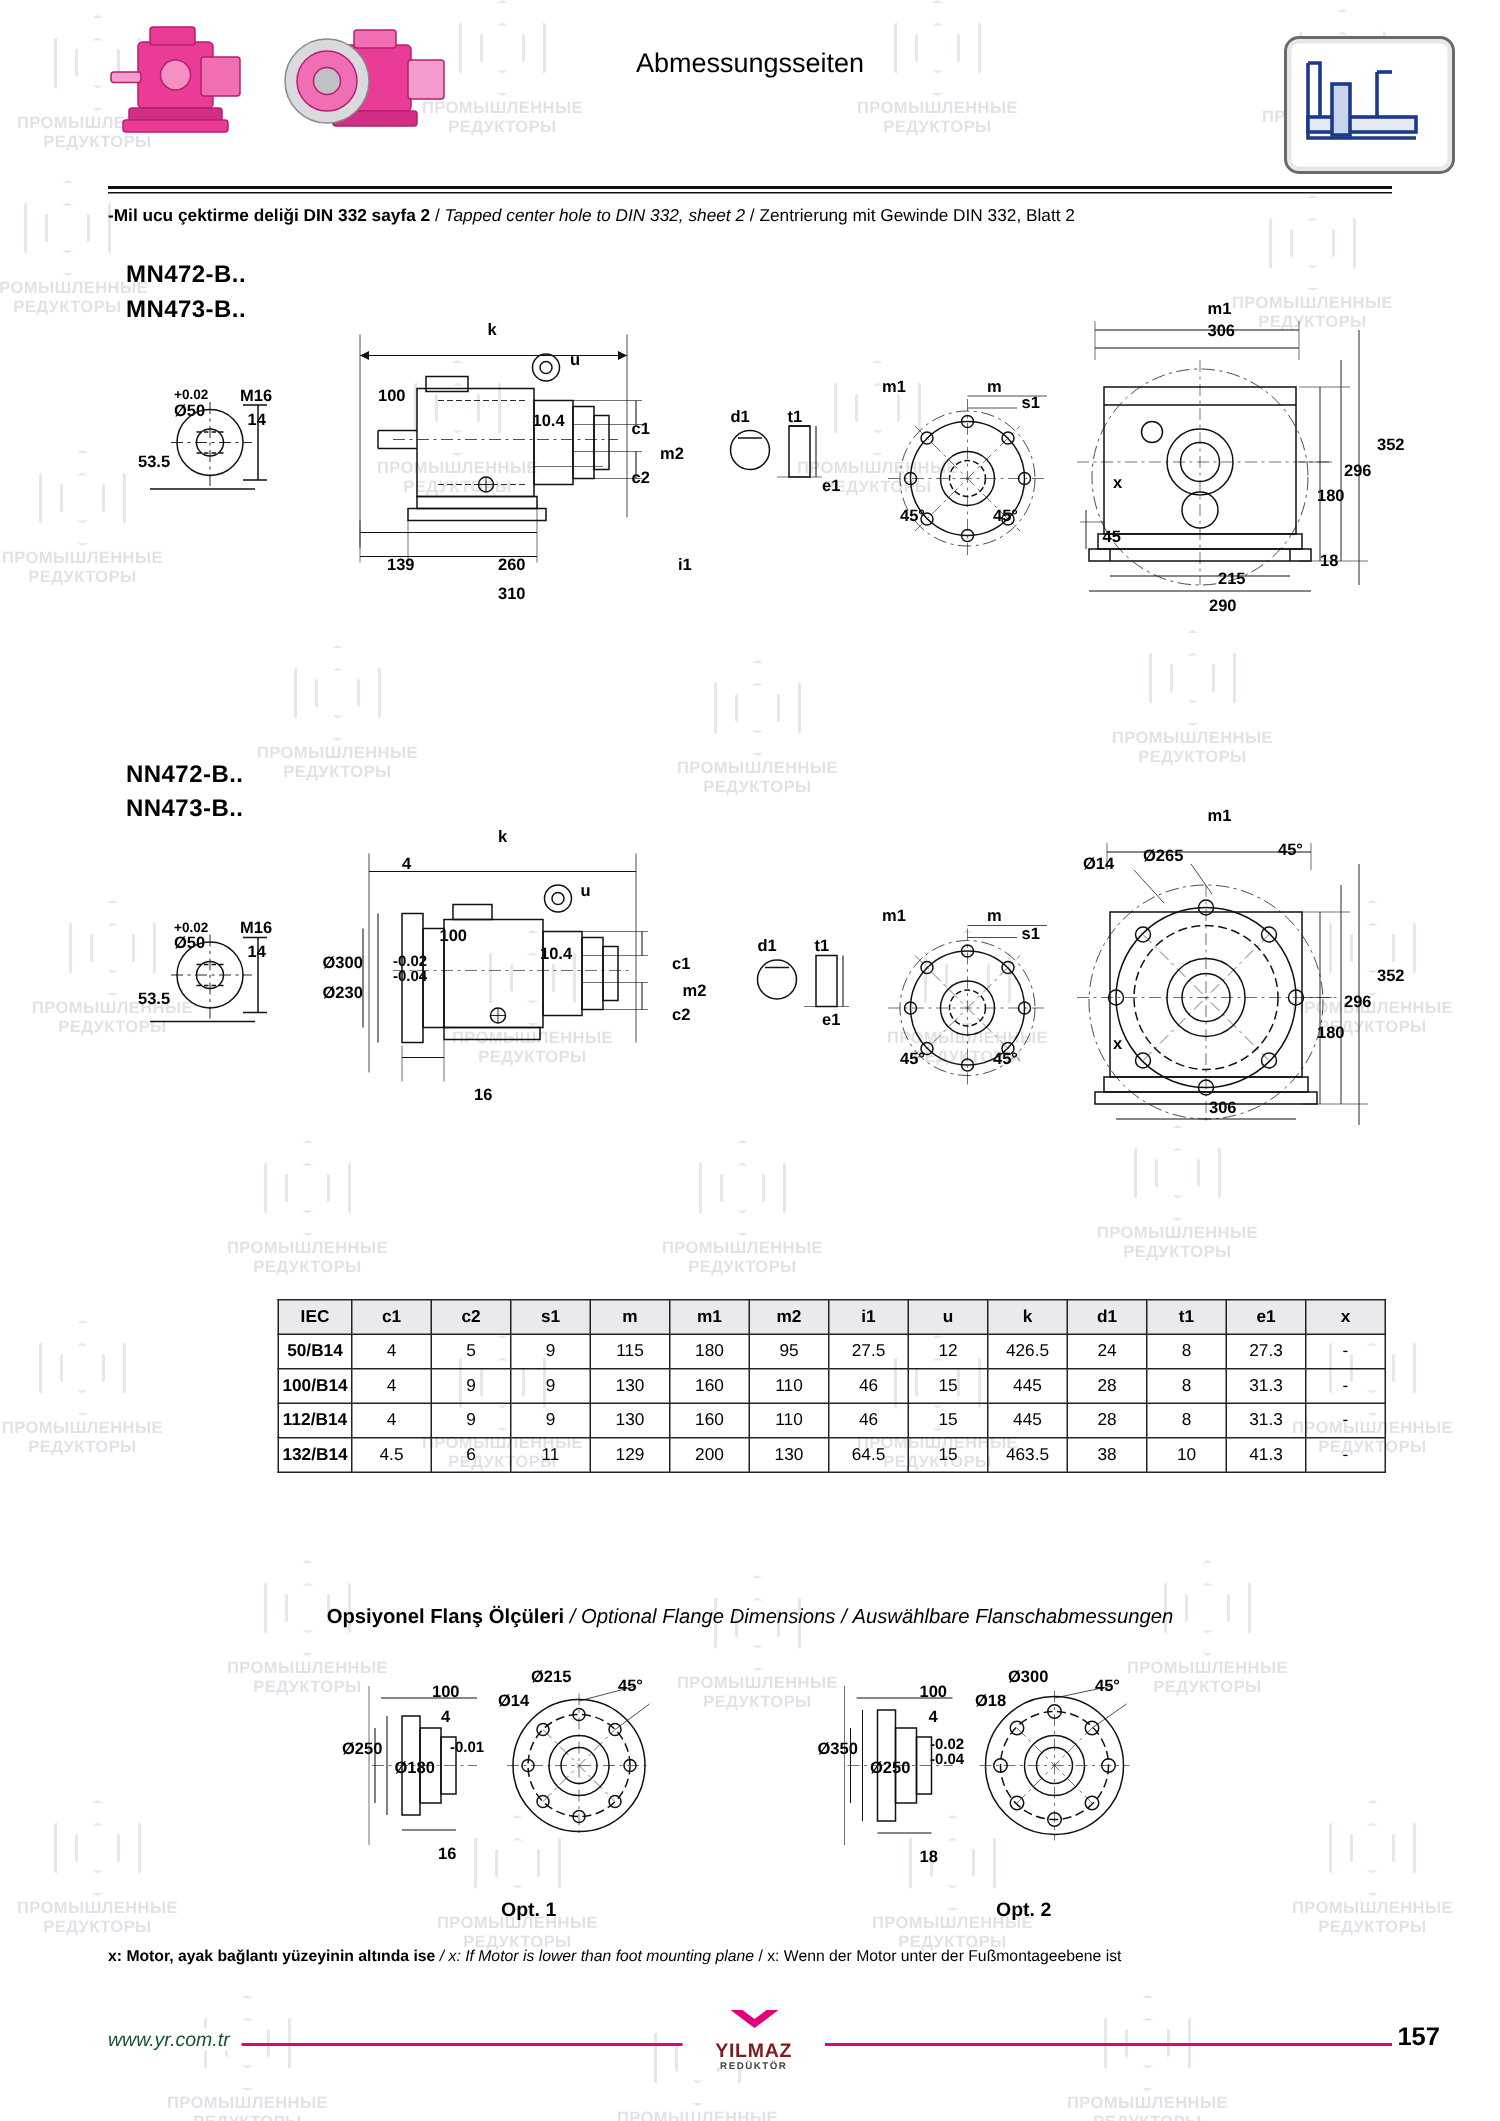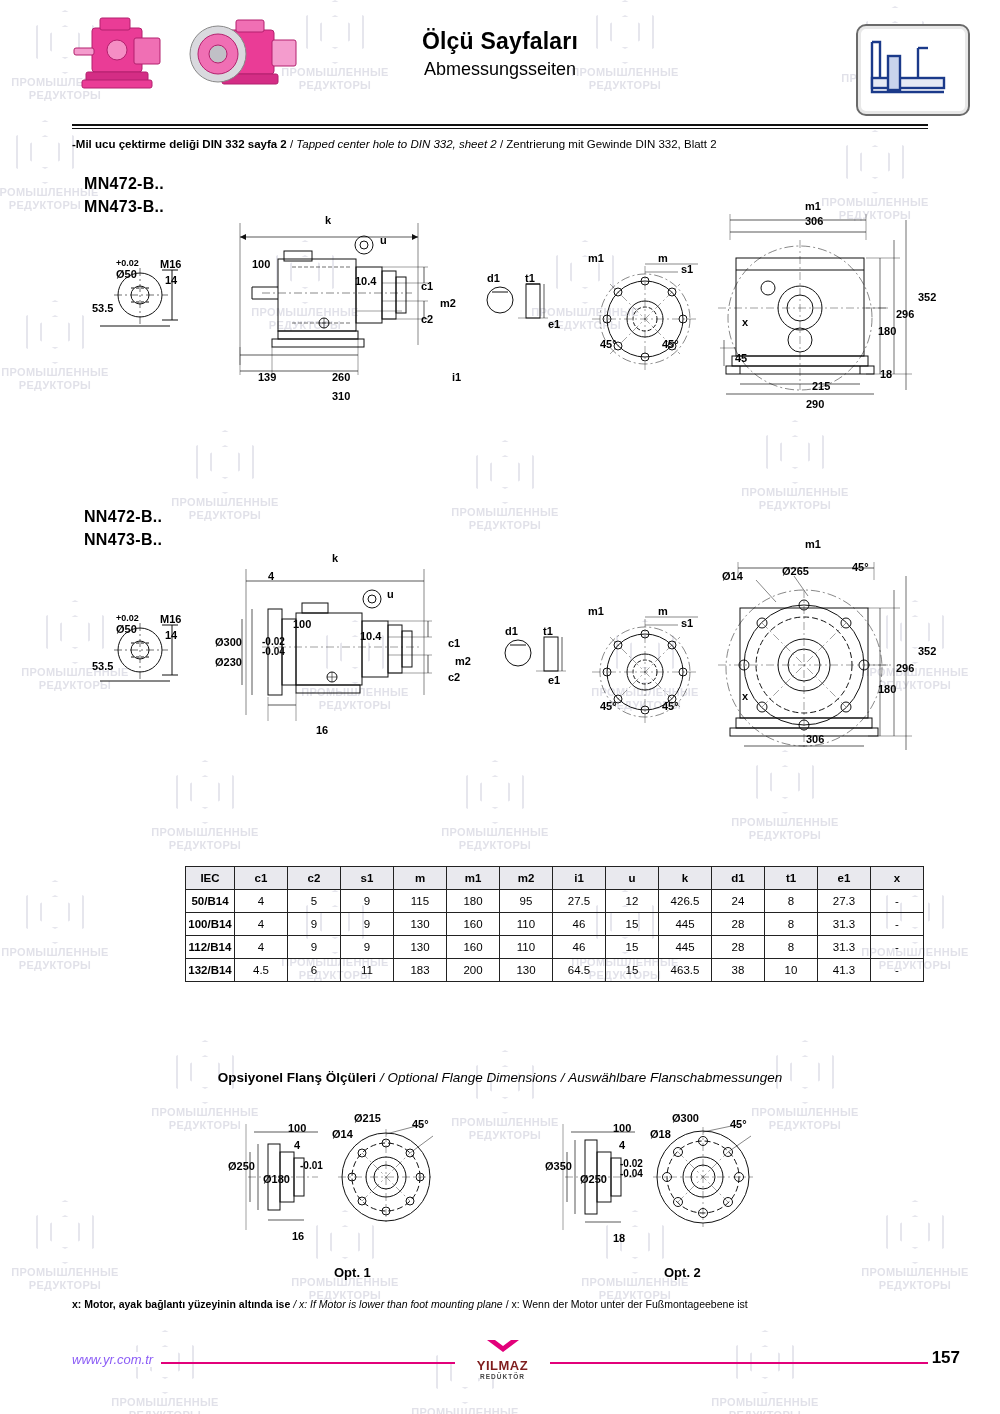--- a/index.html
+++ b/index.html
@@ -70,21 +70,21 @@
   .opt-title b{font-weight:bold;}
   .opt-title i{font-style:italic;}
   .opt-cap{position:absolute;font-size:13px;font-weight:bold;}
 
   .footnote{position:absolute;left:72px;top:1298px;font-size:10.5px;text-align:center;}
   .footnote b{font-weight:bold;}
   .footnote i{font-style:italic;}
 
   
   .footer-line{position:absolute;left:72px;top:1362px;width:856px;height:1.5px;background:#e2007a;}
-  .footer-url{position:absolute;left:72px;top:1352px;font-size:13px;font-style:italic;color:#8b5cf6;background:#fff;padding-right:8px;}
+  .footer-url{position:absolute;left:72px;top:1352px;font-size:13px;font-style:italic;color:#14532d;background:#fff;padding-right:8px;}
   .footer-page{position:absolute;right:40px;top:1348px;font-size:17px;font-weight:bold;}
   .logo{position:absolute;left:455px;top:1338px;width:95px;height:40px;background:#fff;text-align:center;}
   .logo .lname{font-size:13px;font-weight:bold;letter-spacing:.5px;color:#7f1d1d;}
   .logo .lsub{font-size:6.5px;font-weight:bold;letter-spacing:1px;color:#444;}
 
   svg{overflow:visible;}
   .drw{position:absolute;z-index:4;}
 </style>
 </head>
 <body>
@@ -155,21 +155,20 @@
         <rect x="50" y="6" width="28" height="12" rx="2" fill="#f06fb4"></rect>
         <rect x="86" y="26" width="24" height="26" rx="2" fill="#f49ccd"></rect>
         <rect x="36" y="60" width="56" height="10" rx="2" fill="#d42d85"></rect>
         <circle cx="32" cy="40" r="28" fill="#d9d9de" stroke="#888"></circle>
         <circle cx="32" cy="40" r="20" fill="#f06fb4"></circle>
         <circle cx="32" cy="40" r="9" fill="#c0c0c6"></circle>
       </g>
     </svg>
 
     <div class="hdr-title">
-      <div class="t1">Ölçü Sayfaları</div>
       <div class="t3">Abmessungsseiten</div>
     </div>
 
     <div class="caliper-box">
       <svg width="100" height="80" viewBox="0 0 100 80">
         <g stroke="#1b3a8a" stroke-width="2.4" fill="none">
           <path d="M14 16 L14 66 L86 66"></path>
           <rect x="14" y="52" width="72" height="10" fill="#e6eaf5"></rect>
           <rect x="30" y="30" width="12" height="34" fill="#c8d3ec"></rect>
           <path d="M14 16 L22 16 L22 52"></path>
@@ -464,21 +463,21 @@
       <path d="M46 157 L130 73 M46 73 L130 157" stroke-width=".4" stroke-dasharray="8 3 2 3"></path>
       <path d="M164 58 L164 186 M178 40 L178 186 M190 26 L190 200" stroke-width=".6"></path>
       <path d="M152 58 L184 58 M152 186 L196 186 M152 115 L172 115" stroke-width=".4"></path>
       <path d="M28 196 L148 196" stroke-width=".7"></path>
       <path d="M40 30 L60 52" stroke-width=".5"></path>
       <path d="M78 26 L92 46" stroke-width=".5"></path>
     </g>
   </svg>
   <div class="dim" style="left:805px;top:538px;">m1</div>
   <div class="dim" style="left:722px;top:570px;">Ø14</div>
-  <div class="dim" style="left:762px;top:565px;margin-left:20px;">Ø265</div>
+  <div class="dim" style="left:762px;top:565px;">Ø265</div>
   <div class="dim" style="left:852px;top:561px;">45°</div>
   <div class="dim" style="left:918px;top:645px;">352</div>
   <div class="dim" style="left:896px;top:662px;">296</div>
   <div class="dim" style="left:878px;top:683px;">180</div>
   <div class="dim" style="left:806px;top:733px;">306</div>
   <div class="dim" style="left:742px;top:690px;">x</div>
 
   <div class="tbl-wrap">
     <table class="dims">
       <thead>
@@ -546,21 +545,21 @@
           <td>28</td>
           <td>8</td>
           <td>31.3</td>
           <td>-</td>
         </tr>
         <tr>
           <td class="first">132/B14</td>
           <td>4.5</td>
           <td>6</td>
           <td>11</td>
-          <td>183</td>
+          <td>129</td>
           <td>200</td>
           <td>130</td>
           <td>64.5</td>
           <td>15</td>
           <td>463.5</td>
           <td>38</td>
           <td>10</td>
           <td>41.3</td>
           <td>-</td>
         </tr>

